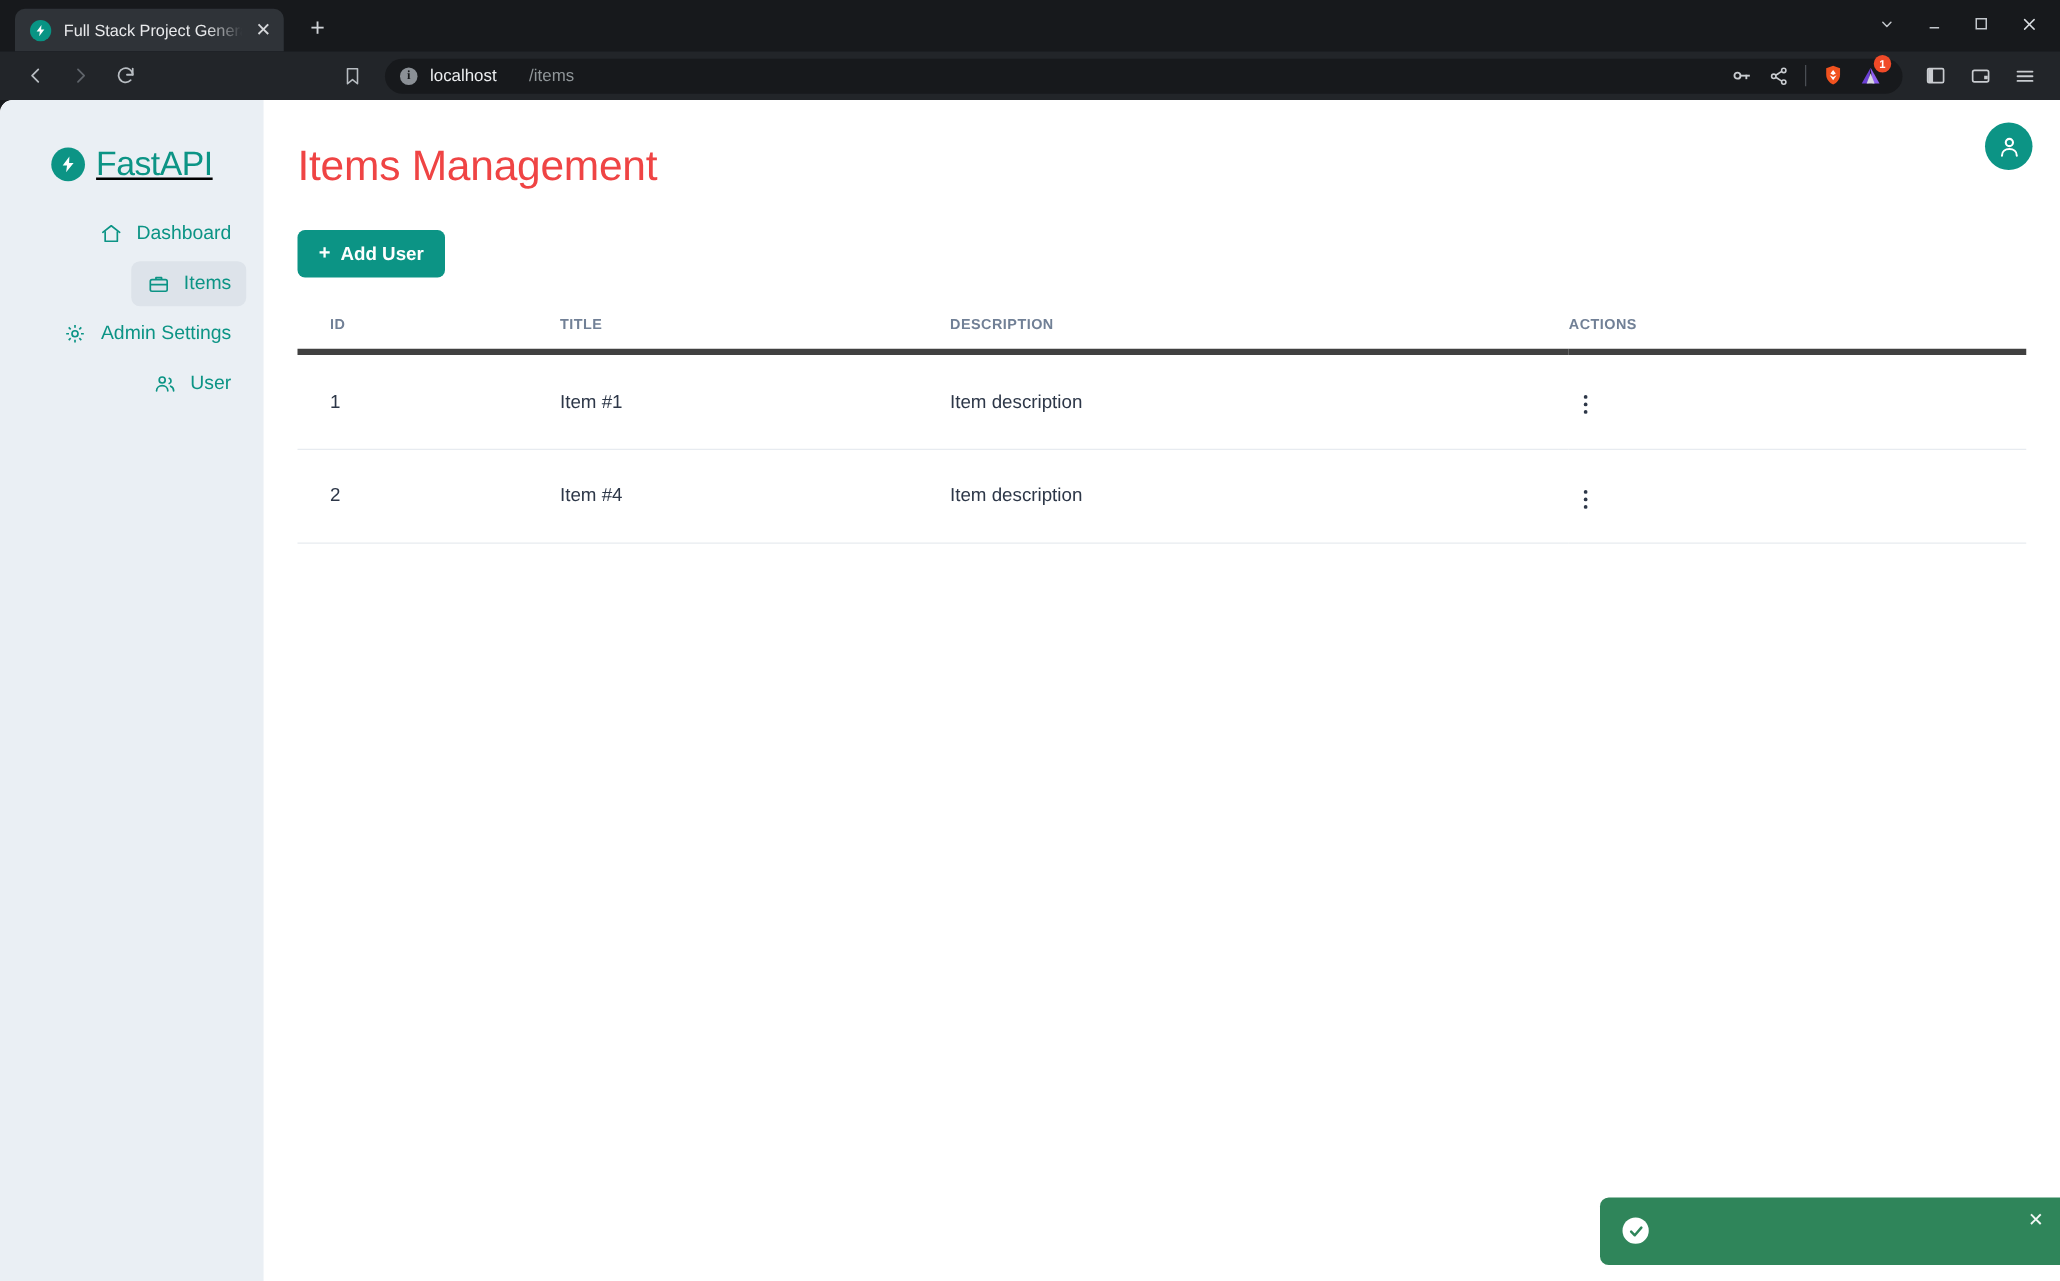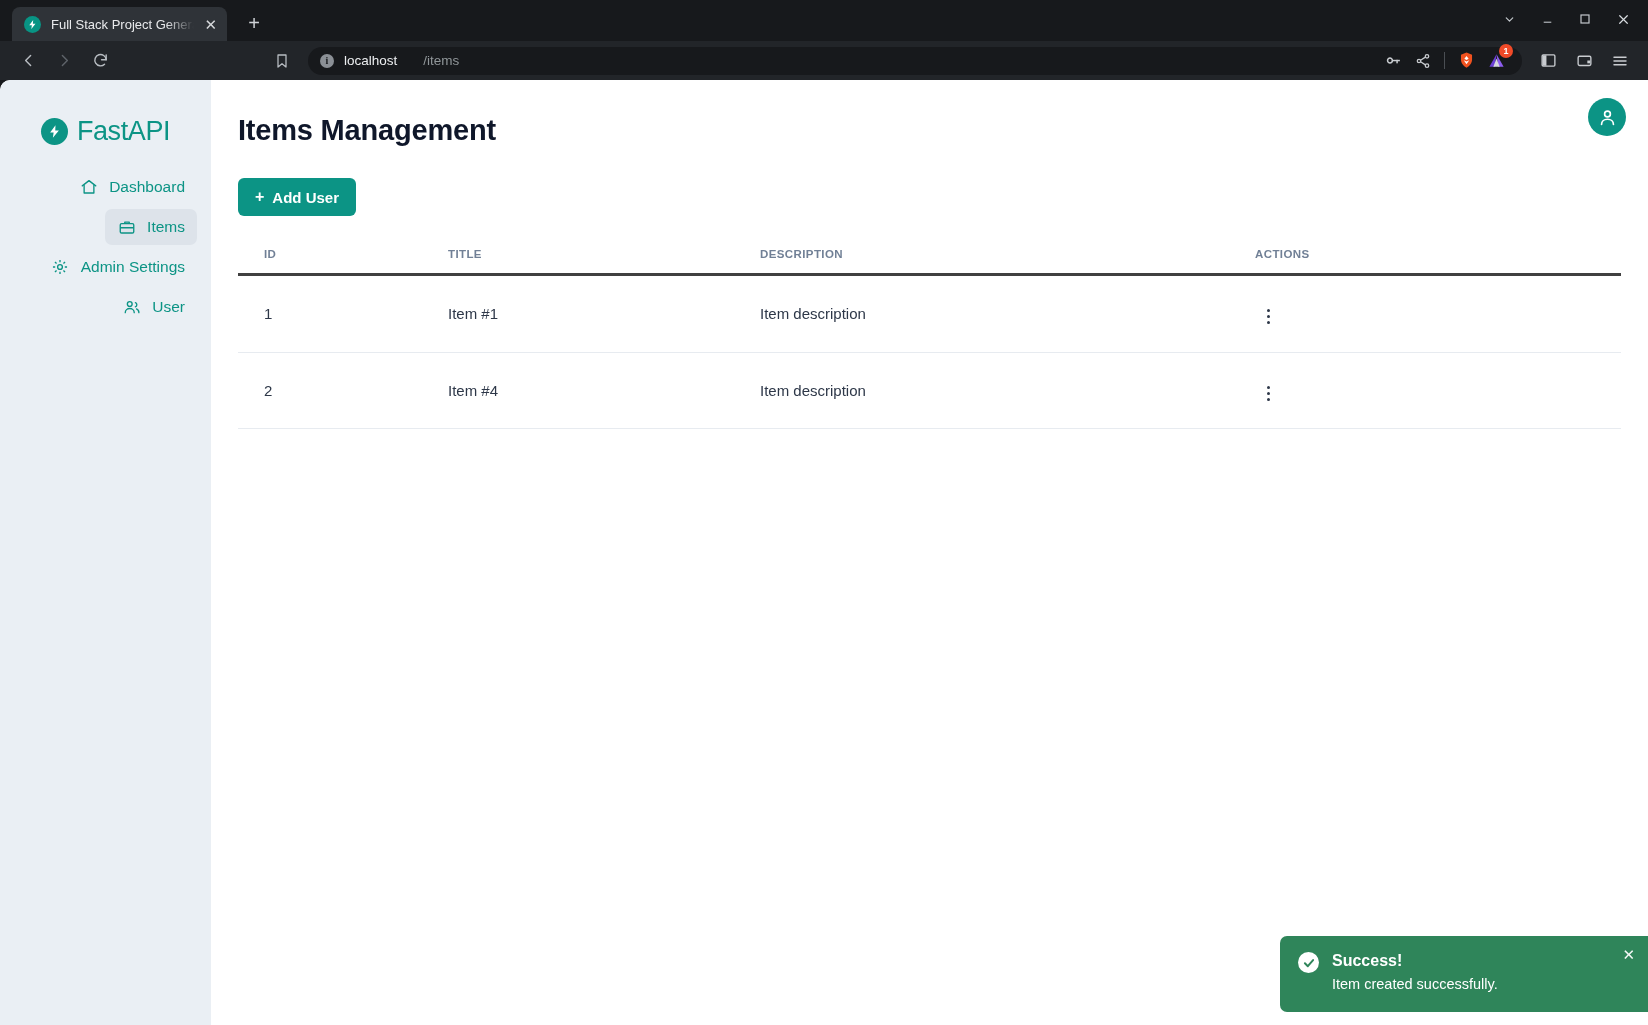--- a/index.html
+++ b/index.html
@@ -85,20 +85,21 @@
   }
 
   .sidebar {
     width: 211px; flex: 0 0 211px; background: #eaeff4;
     border-top-left-radius: 10px; display: flex; flex-direction: column;
     padding: 18px 0 0 0; position: relative;
   }
   .brand {
     display: flex; align-items: center; justify-content: center; gap: 9px;
     padding: 18px 0 22px 0;
+    text-decoration: underline;
   }
   .brand-mark {
     width: 27px; height: 27px; border-radius: 50%; background: #0c9485;
     display: flex; align-items: center; justify-content: center;
   }
   .brand-text { font-size: 27px; color: #0c9485; letter-spacing: -0.4px; }
   .navlist { padding: 0 14px; display: flex; flex-direction: column; gap: 4px; align-items: flex-end; }
   .navitem {
     display: flex; align-items: center; gap: 11px;
     height: 36px; padding: 0 12px; border-radius: 7px;
@@ -110,34 +111,34 @@
     margin-top: auto; padding: 0 0 28px 18px;
     color: #9aa4ae; font-size: 13.5px; line-height: 20px;
   }
 
   .content { flex: 1 1 auto; position: relative; padding: 34px 0 0 27px; background: #fff; }
   .avatar-btn {
     position: absolute; top: 18px; right: 22px;
     width: 38px; height: 38px; border-radius: 50%; background: #0c9485;
     display: flex; align-items: center; justify-content: center; cursor: pointer;
   }
-  .page-title { font-size: 29px; color: #0f172a; font-weight: bold; letter-spacing: -0.2px; }
+  .page-title { font-size: 34px; color: #ef4444; font-weight: normal; letter-spacing: -0.2px; }
   .add-btn {
     margin-top: 31px; height: 38px; background: #0c9485; color: #fff;
     border: none; border-radius: 6px; padding: 0 17px; font-size: 15px;
     font-weight: bold; display: inline-flex; align-items: center; gap: 8px;
     cursor: pointer; font-family: "Liberation Sans", sans-serif;
   }
   .add-btn .plus { font-size: 16px; font-weight: bold; }
 
   table.items { margin-top: 32px; width: calc(100% - 27px); border-collapse: collapse; }
   table.items th {
     text-align: left; font-size: 11.5px; letter-spacing: 0.4px;
     color: #718096; font-weight: bold; padding: 0 0 13px 0;
-    border-bottom: 3px solid #404040; text-transform: uppercase;
+    border-bottom: 5px solid #404040; text-transform: uppercase;
   }
   table.items td {
     font-size: 15px; color: #2d3748; padding: 22px 0;
     border-bottom: 1px solid #e7ebf0;
   }
   .col-id { width: 210px; padding-left: 26px !important; }
   .col-title { width: 312px; margin-top: 21px; }
   .col-desc { width: 495px; }
   .col-actions { text-align: left; padding-left: 6px; }
   .kebab {
@@ -401,22 +402,18 @@
         </tbody>
       </table>
 
       
       <div class="toast">
         <span class="toast-check">
           <svg width="14" height="14" viewBox="0 0 24 24" fill="none" stroke="#2f855a" stroke-width="3.4" stroke-linecap="round" stroke-linejoin="round">
               <polyline points="5 12.5 10 17.5 19 7"></polyline>
             </svg>
         </span>
-        <span>
-          <div class="toast-title">Success!</div>
-          <div class="toast-msg">Item created successfully.</div>
-        </span>
         <span class="toast-close">✕</span>
       </div>
 
     </main>
   </div>
 </div>
 
 </body></html>

